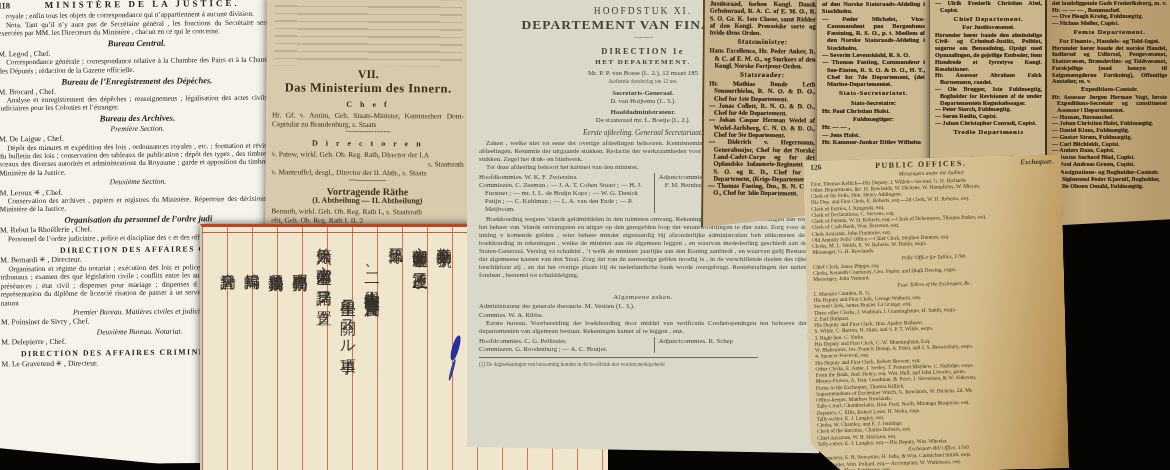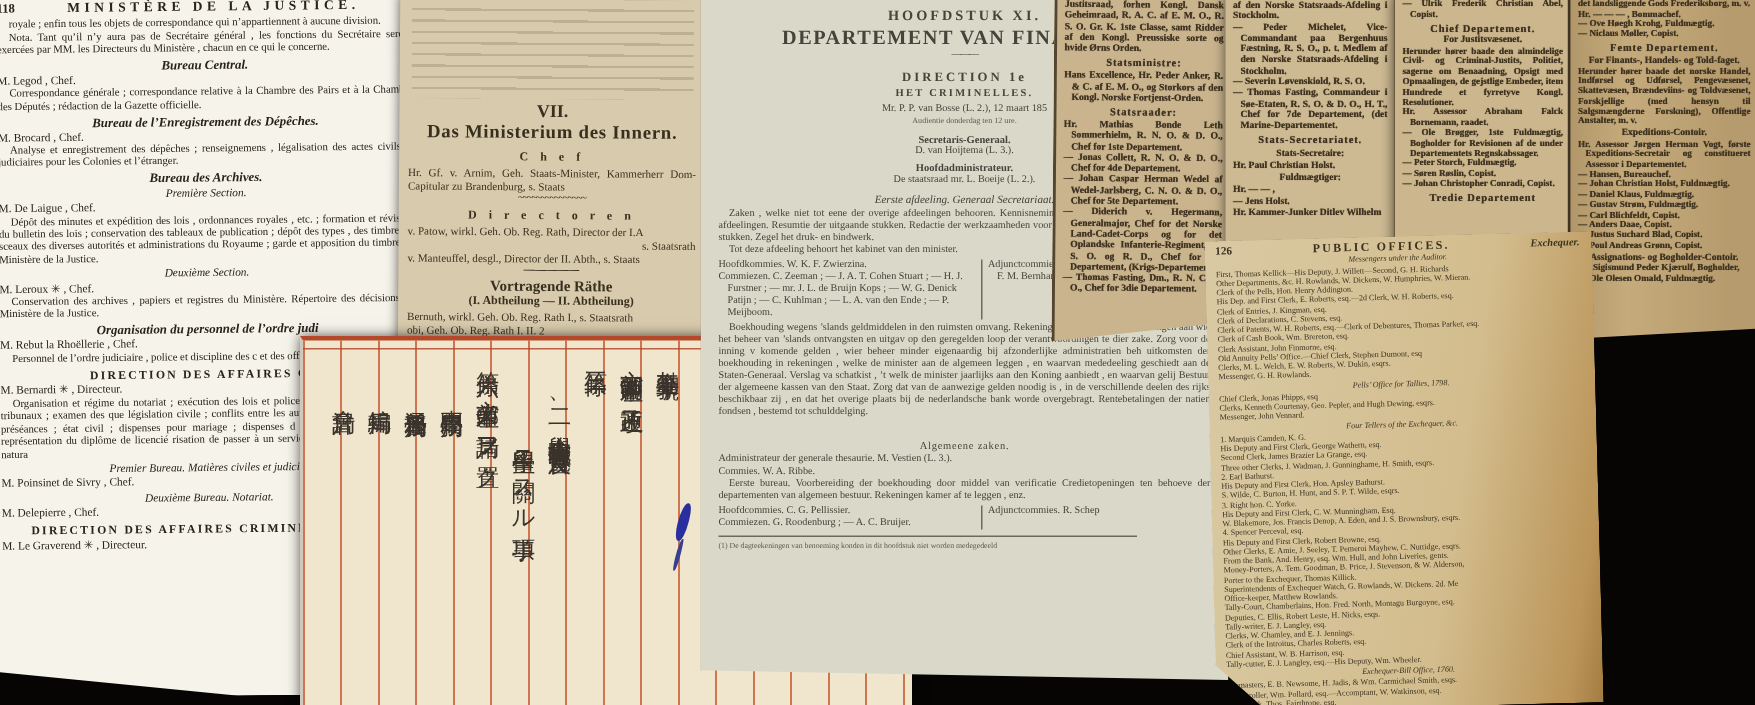--- a/index.html
+++ b/index.html
@@ -46,21 +46,21 @@
   .jp-cols .jc{line-height:24px;letter-spacing:1px;}
   .jp-cols .ind1{padding-top:26px;}
   .jp-cols .ind2{padding-top:52px;}
   .jp-blot{position:absolute;left:250px;top:108px;width:7px;height:26px;background:#2b2f9e;
            border-radius:60% 40% 55% 45%;transform:rotate(14deg);box-shadow:2px 22px 0 -2px #3a3f8d;}
 
   
   .dutch{left:467px;top:-5px;width:352px;height:463px;background:#dad8c9;color:#45433a;
          padding:8px 12px 0;font-size:6.8px;line-height:8px;
          clip-path:polygon(0 0,100% 0,100% 99%,0 97.6%);}
-  .dutch .dh1{text-align:center;font-weight:bold;letter-spacing:2px;font-size:9.5px;margin-top:4px;}
+  .dutch .dh1{text-align:center;font-weight:normal;letter-spacing:2px;font-size:9.5px;margin-top:4px;}
   .dutch .dh2{text-align:center;font-weight:bold;letter-spacing:1px;font-size:13.5px;margin:6px 0 4px;}
   .dutch .drule{text-align:center;line-height:7px;letter-spacing:-1px;}
   .dutch .dh3{text-align:center;font-weight:bold;letter-spacing:2px;font-size:8.5px;margin:7px 0 2px;}
   .dutch .dh4{text-align:center;font-weight:bold;letter-spacing:1.5px;font-size:7px;margin:3px 0;}
   .dutch .dh5{text-align:center;font-weight:bold;font-size:7px;margin-top:3.5px;}
   .dutch .dh6{text-align:center;font-size:7px;margin:14px 0 1px;letter-spacing:.5px;}
   .dutch .dctr{text-align:center;}
   .dutch .dtiny{text-align:center;font-size:5.4px;color:#5c5a4e;}
   .dutch .dsec{text-align:center;font-style:italic;margin:4.5px 0 2px;font-size:7.4px;}
   .dutch .dp{text-align:justify;text-indent:7px;}
@@ -178,21 +178,21 @@
       </div>
     <div class="jp-blot"></div>
   </section>
 
   <section class="panel dutch">
     <div>
         <div class="ln dh1">HOOFDSTUK XI.</div>
         <div class="ln dh2">DEPARTEMENT VAN FINANCIEN.</div>
         <div class="ln drule">———</div>
         <div class="ln dh3">DIRECTION 1e</div>
-        <div class="ln dh4">HET CRIMINELLES.</div>
+        <div class="ln dh4">HET DEPARTEMENT.</div>
         <div class="ln dctr">Mr. P. P. van Bosse (L. 2.), 12 maart 185</div>
         <div class="ln dtiny">Audientie donderdag ten 12 ure.</div>
         <div class="ln dh5">Secretaris-Generaal.</div>
         <div class="ln dctr">D. van Hoijtema (L. 3.).</div>
         <div class="ln dh5">Hoofdadministrateur.</div>
         <div class="ln dctr">De staatsraad mr. L. Boeije (L. 2.).</div>
         <div class="ln dsec">Eerste afdeeling.  Generaal Secretariaat.</div>
         <div class="ln dp">Zaken , welke niet tot eene der overige afdeelingen behooren. Kennisneming der deeling onder de verschillende afdeelingen. Resumtie der uitgaande stukken. Redactie der werkzaamheden voor de secretarie. Archief. Verzending der stukken. Zegel het druk- en bindwerk.</div>
         <div class="ln dp">Tot deze afdeeling behoort het kabinet van den minister.</div>
       </div>
@@ -258,21 +258,21 @@
     <div>
         <div class="ln fent">— Ulrik Frederik Christian Abel, Copist.</div>
         <div class="ln fh">Chief Departement.</div>
         <div class="ln fh2">For Justitsvæsenet.</div>
         <div class="ln fp">Herunder hører baade den almindelige Civil- og Criminal-Justits, Politiet, sagerne om Benaadning, Opsigt med Opmaalingen, de gejstlige Embeder, item Hundrede et fyrretyve Kongl. Resolutioner.</div>
         <div class="ln fent">Hr. Assessor Abraham Falck Bornemann, raadet.</div>
         <div class="ln fent">— Ole Brøgger, 1ste Fuldmægtig, Bogholder for Revisionen af de under Departementets Regnskabssager.</div>
         <div class="ln fent">— Peter Storch, Fuldmægtig.</div>
         <div class="ln fent">— Søren Røslin, Copist.</div>
         <div class="ln fent">— Johan Christopher Conradi, Copist.</div>
-        <div class="ln fh">Tredie Departement</div>
+        <div class="ln fh">Tredie Departments</div>
       </div>
   </section>
 
   <section class="panel nor norD">
     <div>
         <div class="ln fp">det landsliggende Gods Frederiksborg, m. v.</div>
         <div class="ln fent">Hr. — — — , Bommachef.</div>
         <div class="ln fent">— Ove Høegh Krohg, Fuldmægtig.</div>
         <div class="ln fent">— Niclaus Møller, Copist.</div>
         <div class="ln fh">Femte Departement.</div>

